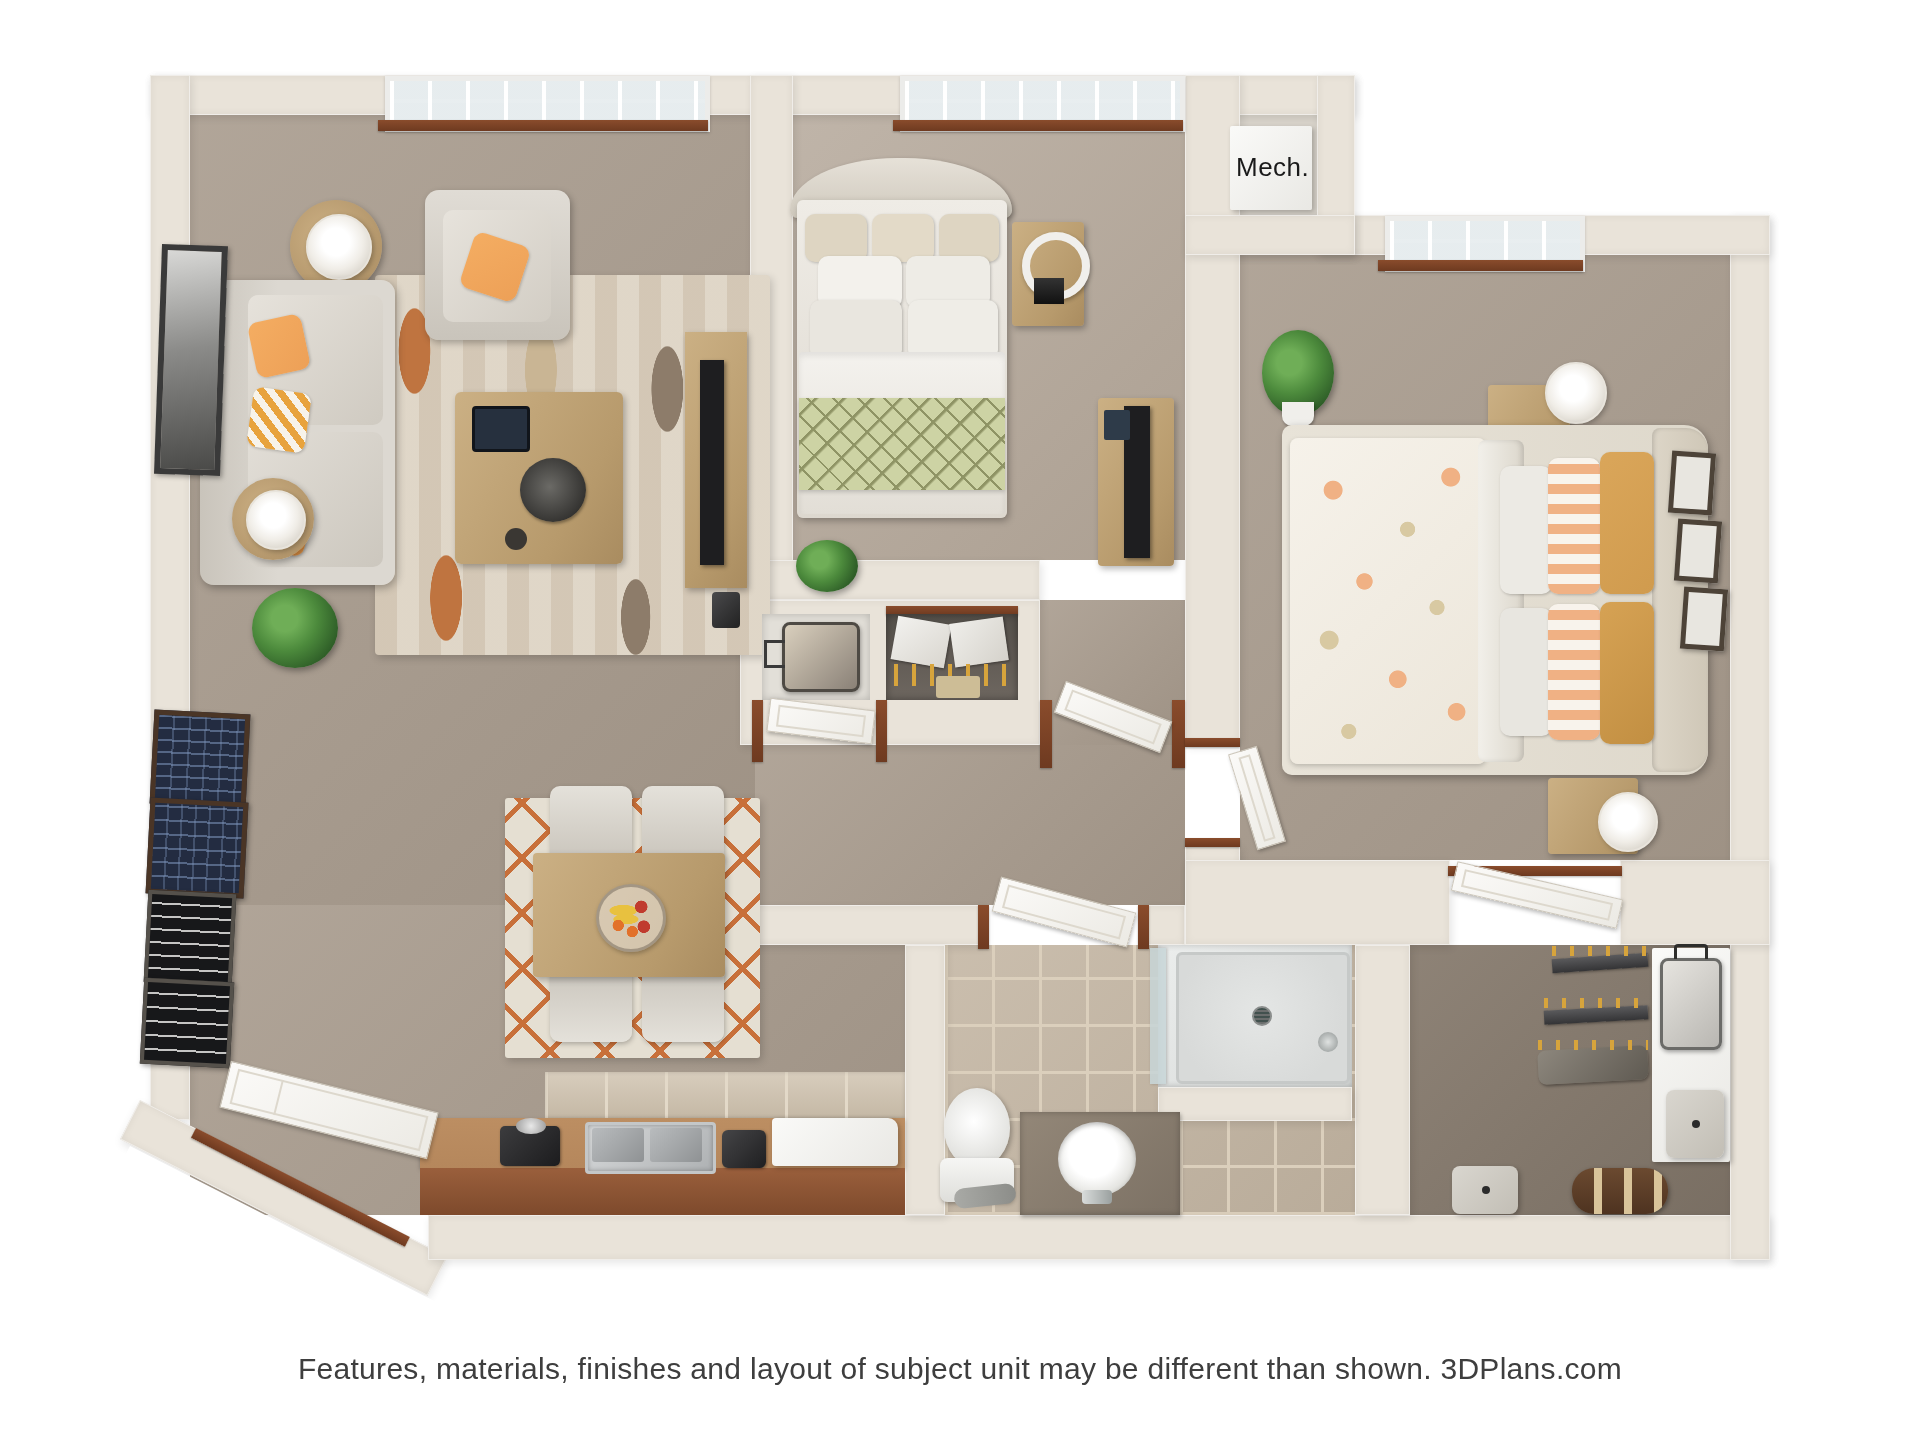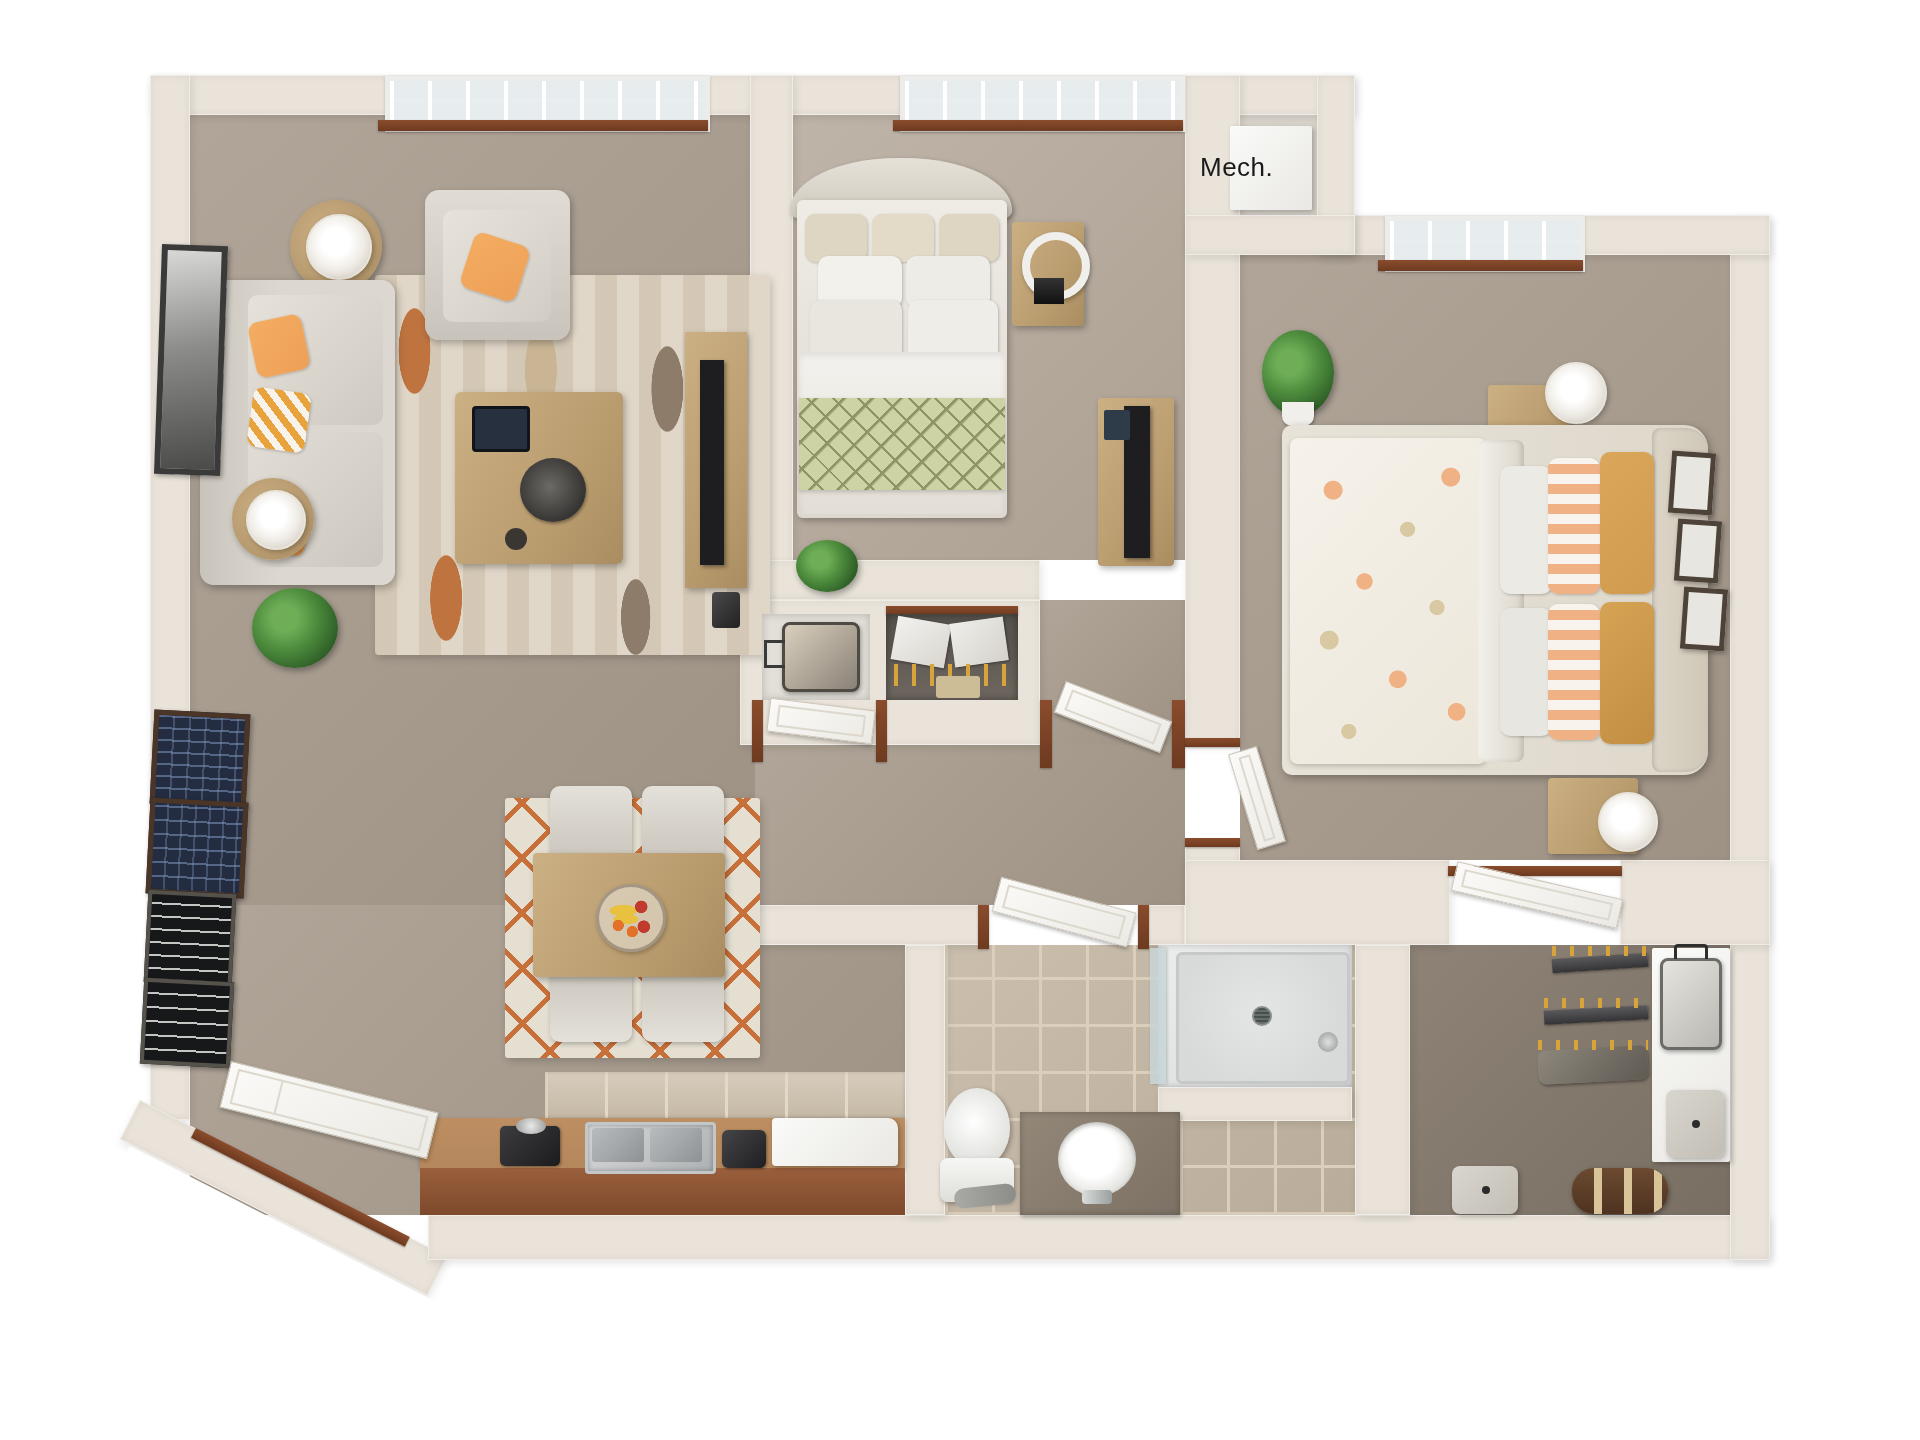--- a/index.html
+++ b/index.html
@@ -84,21 +84,21 @@
   <div class="wall" style="left:905px;top:945px;width:40px;height:270px;"></div>
 
   <div class="window" style="left:385px;top:76px;width:315px;height:46px;"></div>
   <div class="woodtrim" style="left:378px;top:120px;width:330px;height:11px;"></div>
   <div class="window" style="left:900px;top:76px;width:275px;height:46px;"></div>
   <div class="woodtrim" style="left:893px;top:120px;width:290px;height:11px;"></div>
   <div class="window" style="left:1385px;top:216px;width:190px;height:46px;"></div>
   <div class="woodtrim" style="left:1378px;top:260px;width:205px;height:11px;"></div>
 
   <div class="whitebox" style="left:1230px;top:126px;width:82px;height:84px;border-radius:2px;"></div>
-  <div class="mech-label" style="left:1200px;top:152px;width:72px;text-align:center;">Mech.</div>
+  <div class="mech-label" style="left:1236px;top:152px;width:72px;text-align:center;">Mech.</div>
 
   <div class="abs" style="left:375px;top:275px;width:395px;height:380px;border-radius:4px;box-shadow:2px 3px 8px rgba(0,0,0,.18);background:
       radial-gradient(ellipse 26px 70px at 10% 20%, var(--c-rug-orange,#bf7440) 0 60%, transparent 62%),
       radial-gradient(ellipse 24px 64px at 26% 55%, var(--c-rug-brown,#8d7c6a) 0 60%, transparent 62%),
       radial-gradient(ellipse 26px 72px at 42% 25%, #c9b594 0 60%, transparent 62%),
       radial-gradient(ellipse 24px 66px at 58% 65%, var(--c-rug-orange,#bf7440) 0 60%, transparent 62%),
       radial-gradient(ellipse 26px 70px at 74% 30%, var(--c-rug-brown,#8d7c6a) 0 60%, transparent 62%),
       radial-gradient(ellipse 24px 66px at 90% 60%, #c9b594 0 60%, transparent 62%),
       radial-gradient(ellipse 26px 70px at 18% 85%, var(--c-rug-orange,#bf7440) 0 60%, transparent 62%),
       radial-gradient(ellipse 24px 62px at 66% 90%, var(--c-rug-brown,#8d7c6a) 0 60%, transparent 62%),
@@ -304,14 +304,15 @@
   <div class="clothes" style="left:1538px;top:1048px;width:110px;height:34px;transform:rotate(-3deg);"></div>
   <div class="hangers" style="left:1538px;top:1040px;width:110px;height:10px;"></div>
   <div class="whitebox mutegray" style="left:1666px;top:1090px;width:58px;height:68px;border-radius:8px;"></div>
   <div class="abs" style="left:1692px;top:1120px;width:8px;height:8px;border-radius:50%;background:#2b2b2b;"></div>
   <div class="whitebox mutegray" style="left:1452px;top:1166px;width:66px;height:48px;border-radius:8px;"></div>
   <div class="abs" style="left:1482px;top:1186px;width:8px;height:8px;border-radius:50%;background:#2b2b2b;"></div>
   <div class="abs" style="left:1572px;top:1168px;width:96px;height:46px;border-radius:22px;background:
       repeating-linear-gradient(90deg, transparent 0 22px, #d9c49a 22px 30px),
       linear-gradient(180deg,#6b4a30,#4e3320);box-shadow:1px 2px 5px rgba(0,0,0,.4);"></div>
 
+  <div class="caption" style="top:1352px;">Features, materials, finishes and layout of subject unit may be different than shown. 3DPlans.com</div>
 
 </div>
 
 </body></html>

